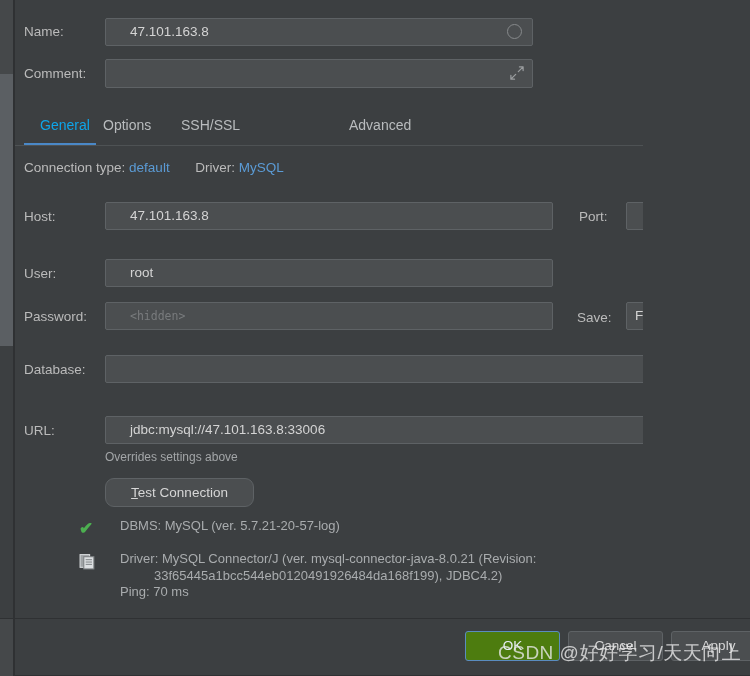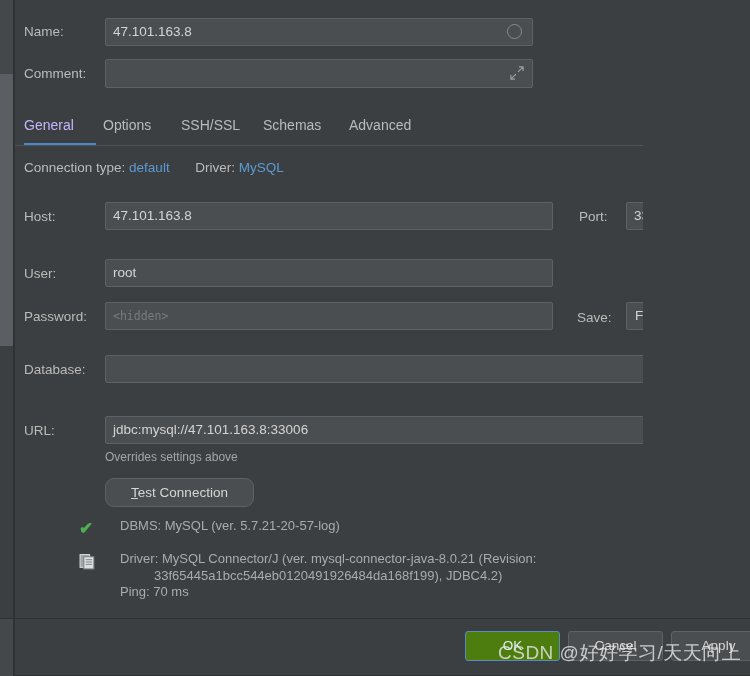--- a/index.html
+++ b/index.html
@@ -61,21 +61,21 @@
   }
 
   .field {
     position: absolute;
     background: #4b4e50;
     border: 1px solid #5e6265;
     border-radius: 2px;
     color: #d4d4d4;
     font-size: 13.5px;
     line-height: 24px;
-    padding: 0 0 0 7px;
+    padding: 0 0 0 24px;
     white-space: nowrap;
     overflow: hidden;
   }
   .field.placeholder {
     color: #787b7d;
     font-family: "DejaVu Sans Mono", monospace;
     font-size: 11.5px;
   }
   .field.empty { color: #d4d4d4; }
 
@@ -102,21 +102,21 @@
   .tab {
     position: absolute;
     top: 0;
     height: 38px;
     line-height: 34px;
     color: #b9bcbe;
     font-size: 14px;
     white-space: nowrap;
     cursor: default;
   }
-  .tab.active { color: #c4b5fd; }
+  .tab.active { color: #0ea5e9; margin-left: 16px; }
   .tab-underline {
     position: absolute;
     height: 3px;
     background: #4a88c7;
     bottom: 0;
   }
   .tab-divider {
     position: absolute;
     left: 0; top: 145px;
     width: 735px; height: 1px;
@@ -281,21 +281,20 @@
     <div class="field empty" style="left:90px; top:59px; width:428px; height:29px; line-height:27px;"></div>
     <svg class="expand-icon" style="left:495px; top:66px;" viewBox="0 0 16 16">
       <path d="M15 1 L9.5 6.5 M15 1 L15 5.2 M15 1 L10.8 1" stroke="#9a9d9f" stroke-width="1.4" fill="none" stroke-linecap="round"></path>
       <path d="M1 15 L6.5 9.5 M1 15 L1 10.8 M1 15 L5.2 15" stroke="#9a9d9f" stroke-width="1.4" fill="none" stroke-linecap="round"></path>
     </svg>
 
     <div class="tabs">
       <div class="tab active" style="left:9px;">General</div>
       <div class="tab" style="left:88px;">Options</div>
       <div class="tab" style="left:166px;">SSH/SSL</div>
-      <div class="tab" style="left:248px;">Schemas</div>
       <div class="tab" style="left:334px;">Advanced</div>
       <div class="tab-underline" style="left:9px; width:72px;"></div>
     </div>
     <div class="tab-divider"></div>
 
     <div class="conn-line">
       <span>Connection type:</span>
       <span class="lnk">default</span>
       <span class="conn-gap"></span>
       <span>Driver:</span>

